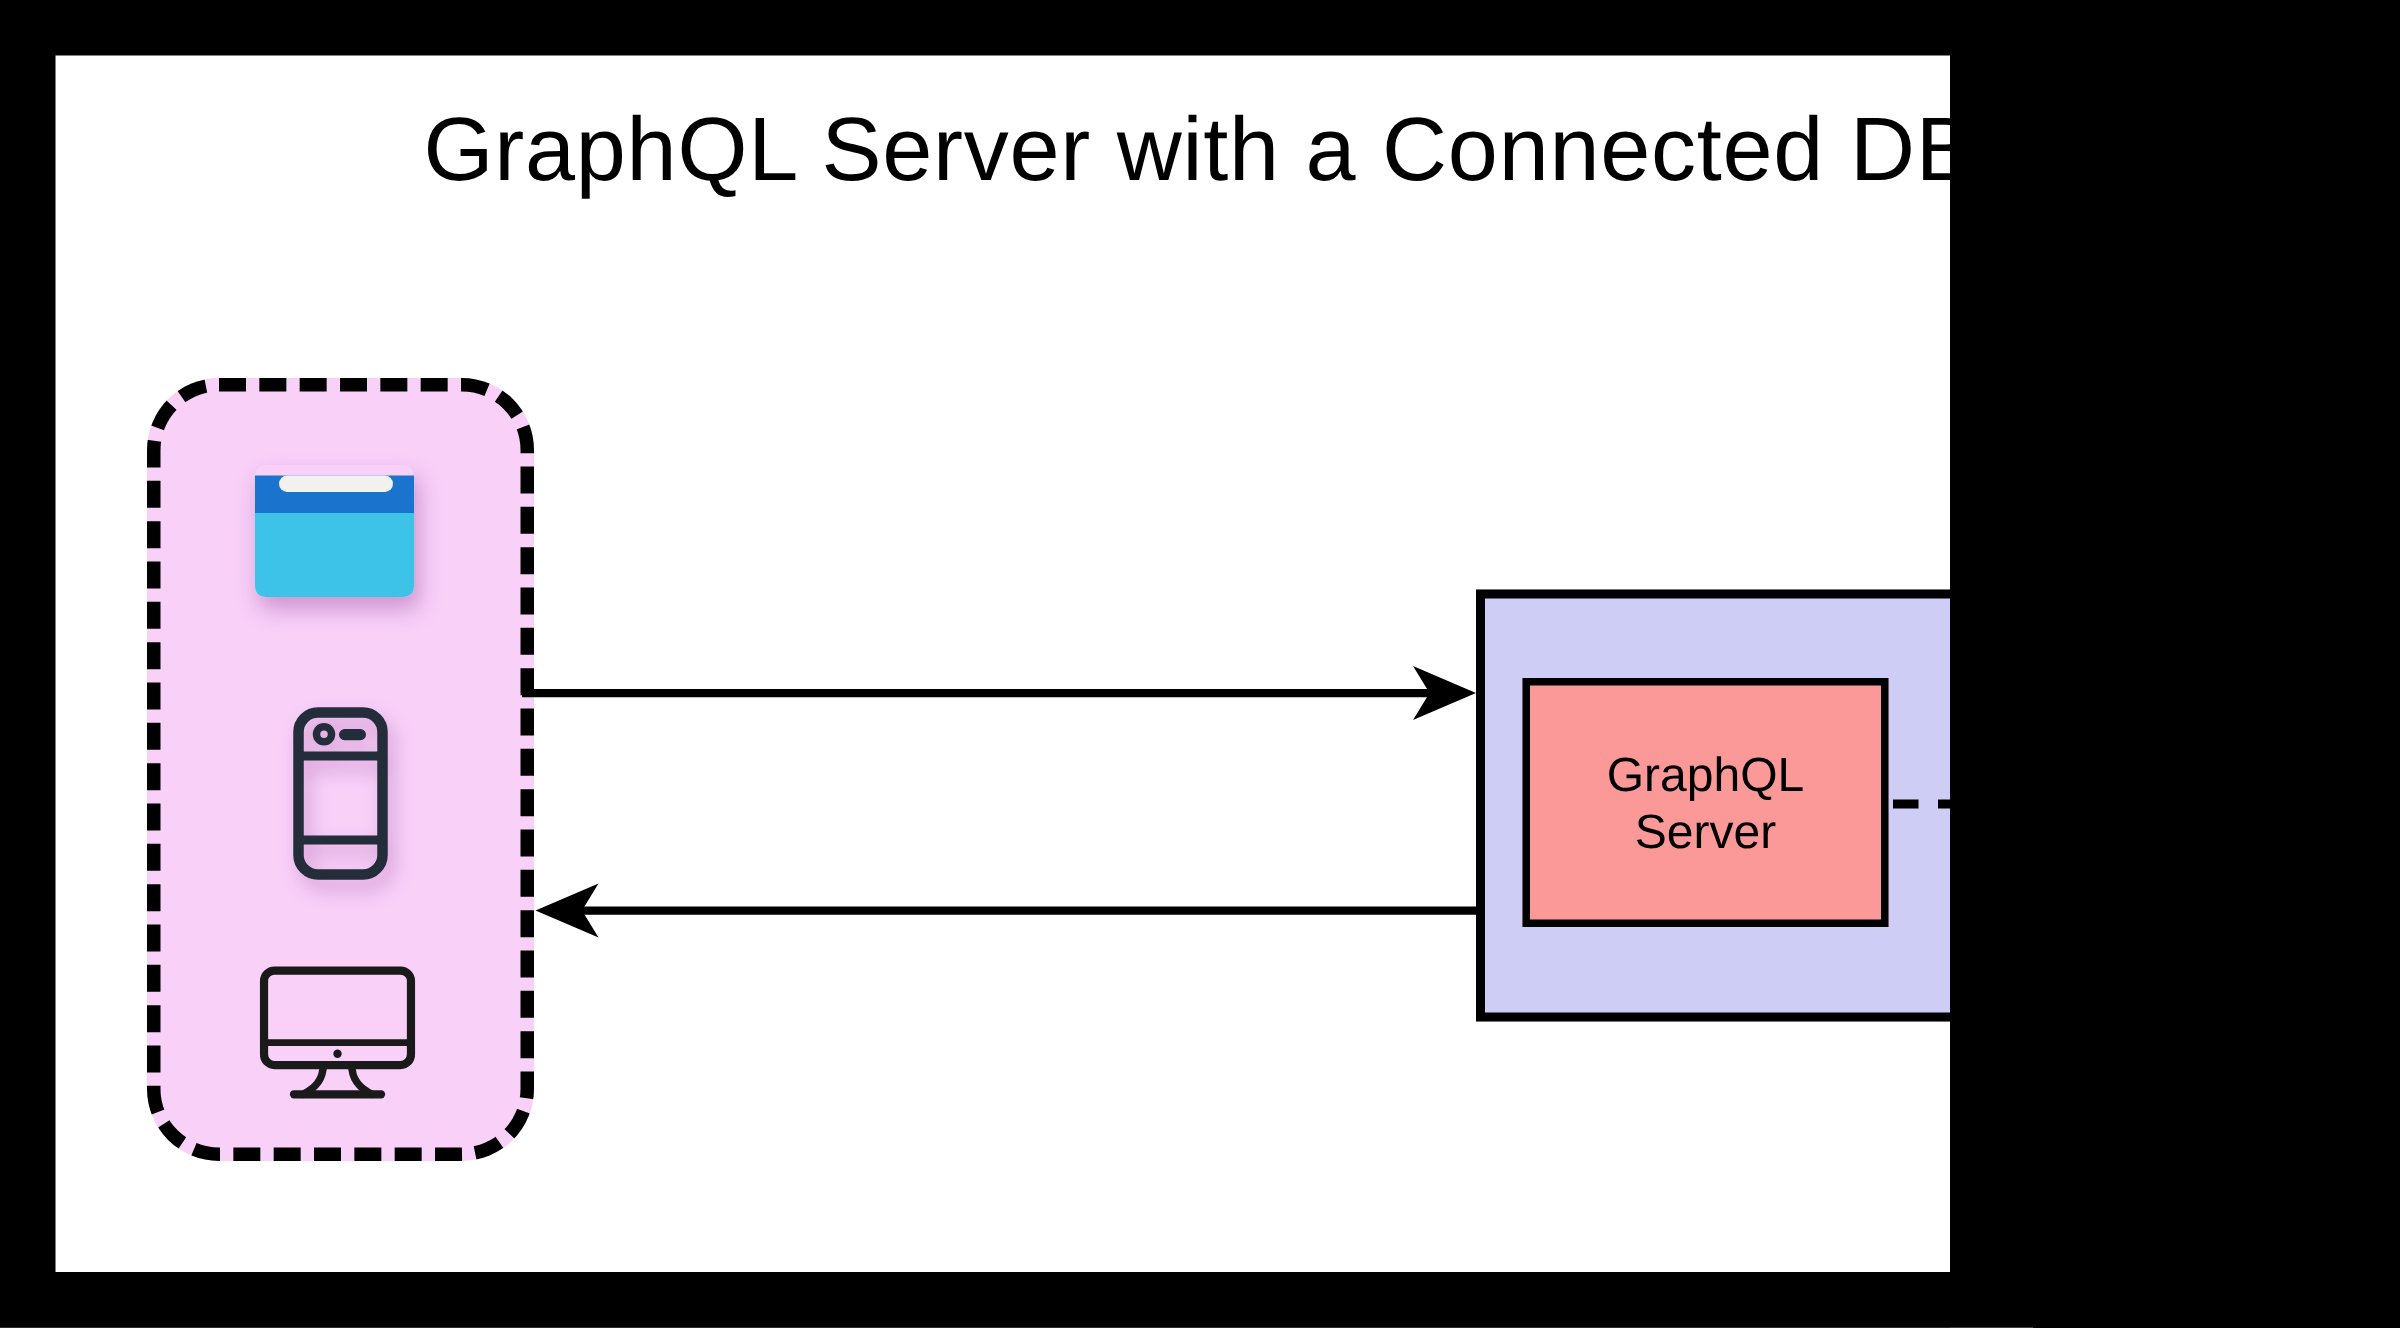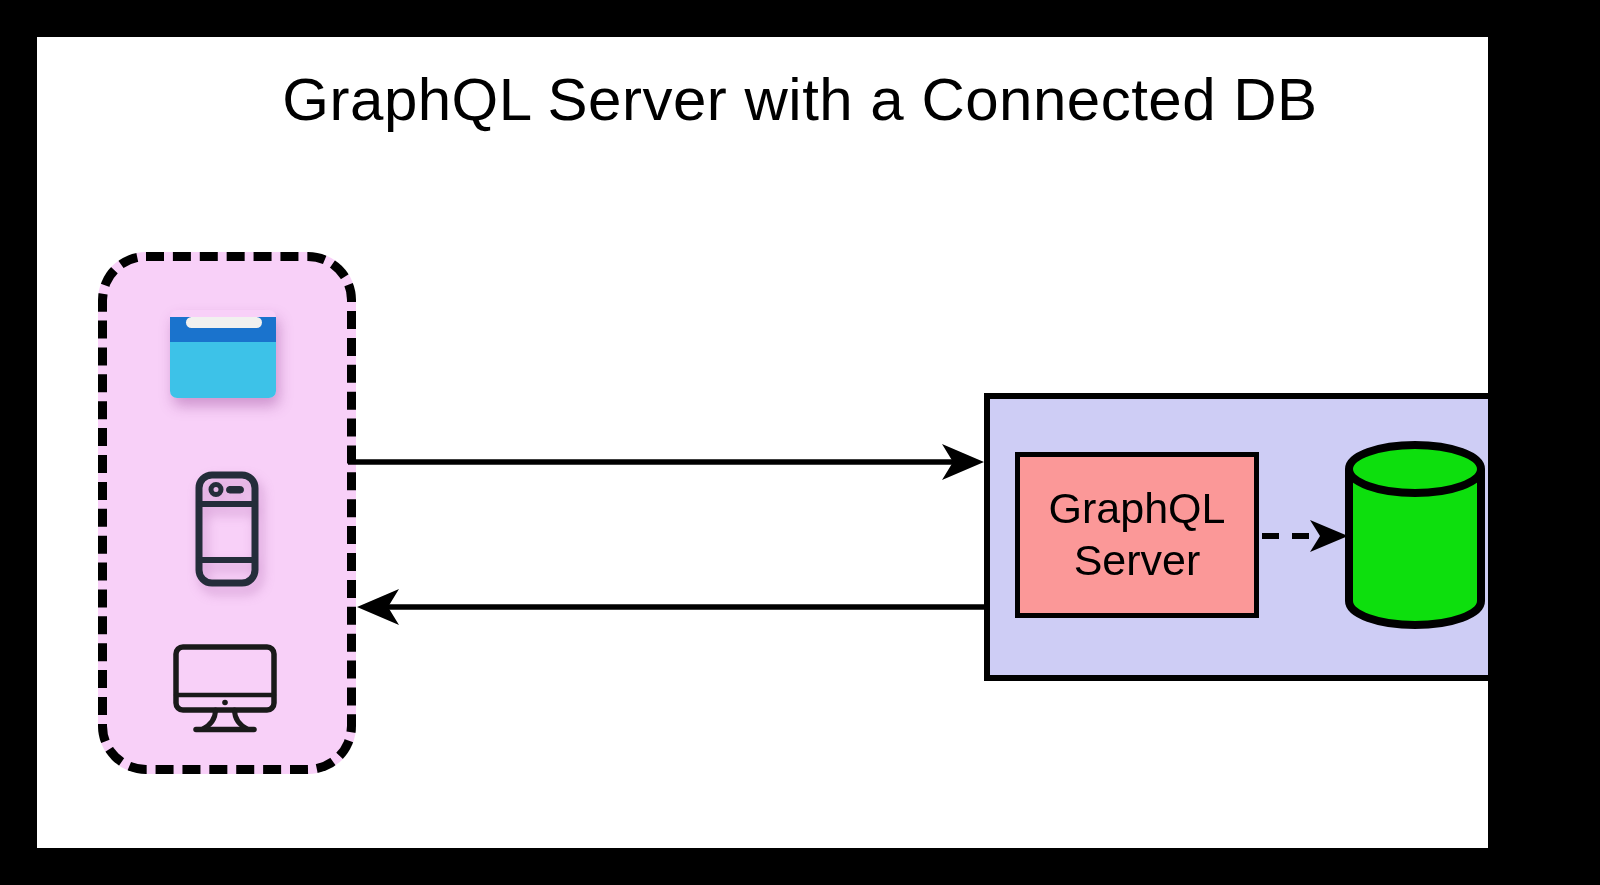--- a/index.html
+++ b/index.html
@@ -1,17 +1,17 @@
 <!DOCTYPE html>
 <html style="--frame: #000000; --canvas: #ffffff; --clients-fill: #f8d0f8; --server-zone-fill: #cecdf5; --server-box-fill: #fb9898; --db-fill: #0ddf0d; --browser-titlebar: #1a73cd; --browser-body: #3dc2e8; --browser-addressbar: #f1f1ef; --phone-stroke: #242d3a; --monitor-stroke: #1a1a1a; --line: #000000;"><head>
 <meta charset="utf-8">
 <style>
   html,body { margin:0; padding:0; background:#000; }
   .stage {
-    position:relative; width:1488px; height:885px;
+    position:relative; width:1300px; height:885px;
     background:var(--frame,#000); overflow:hidden;
     font-family:"Liberation Sans", sans-serif;
   }
   .canvas {
     position:absolute; left:37px; top:37px; width:1526px; height:811px;
     background:var(--canvas,#fff);
   }
   .title {
     position:absolute; left:0; top:64px; width:1600px;
     margin:0; text-align:center; font-size:60px; font-weight:400;
@@ -43,21 +43,21 @@
   .server-zone {
     position:absolute; left:984px; top:393px; width:522px; height:288px;
     box-sizing:border-box; border:6px solid #000;
     background:var(--server-zone-fill,#cecdf5);
   }
   .server-box {
     position:absolute; left:1015px; top:452px; width:244px; height:166px;
     box-sizing:border-box; border:5px solid #000;
     background:var(--server-box-fill,#fb9898);
     display:flex; align-items:center; justify-content:center;
-    text-align:center; font-size:43px; line-height:1.2; color:#000;
+    text-align:center; font-size:32px; line-height:1.2; color:#000;
     padding:0 10px;
   }
   .db-icon { position:absolute; left:1340px; top:437px; }
   .arrows-overlay {
     position:absolute; left:0; top:0; width:1600px; height:885px;
     pointer-events:none;
   }
 </style>
 </head>
 <body>

